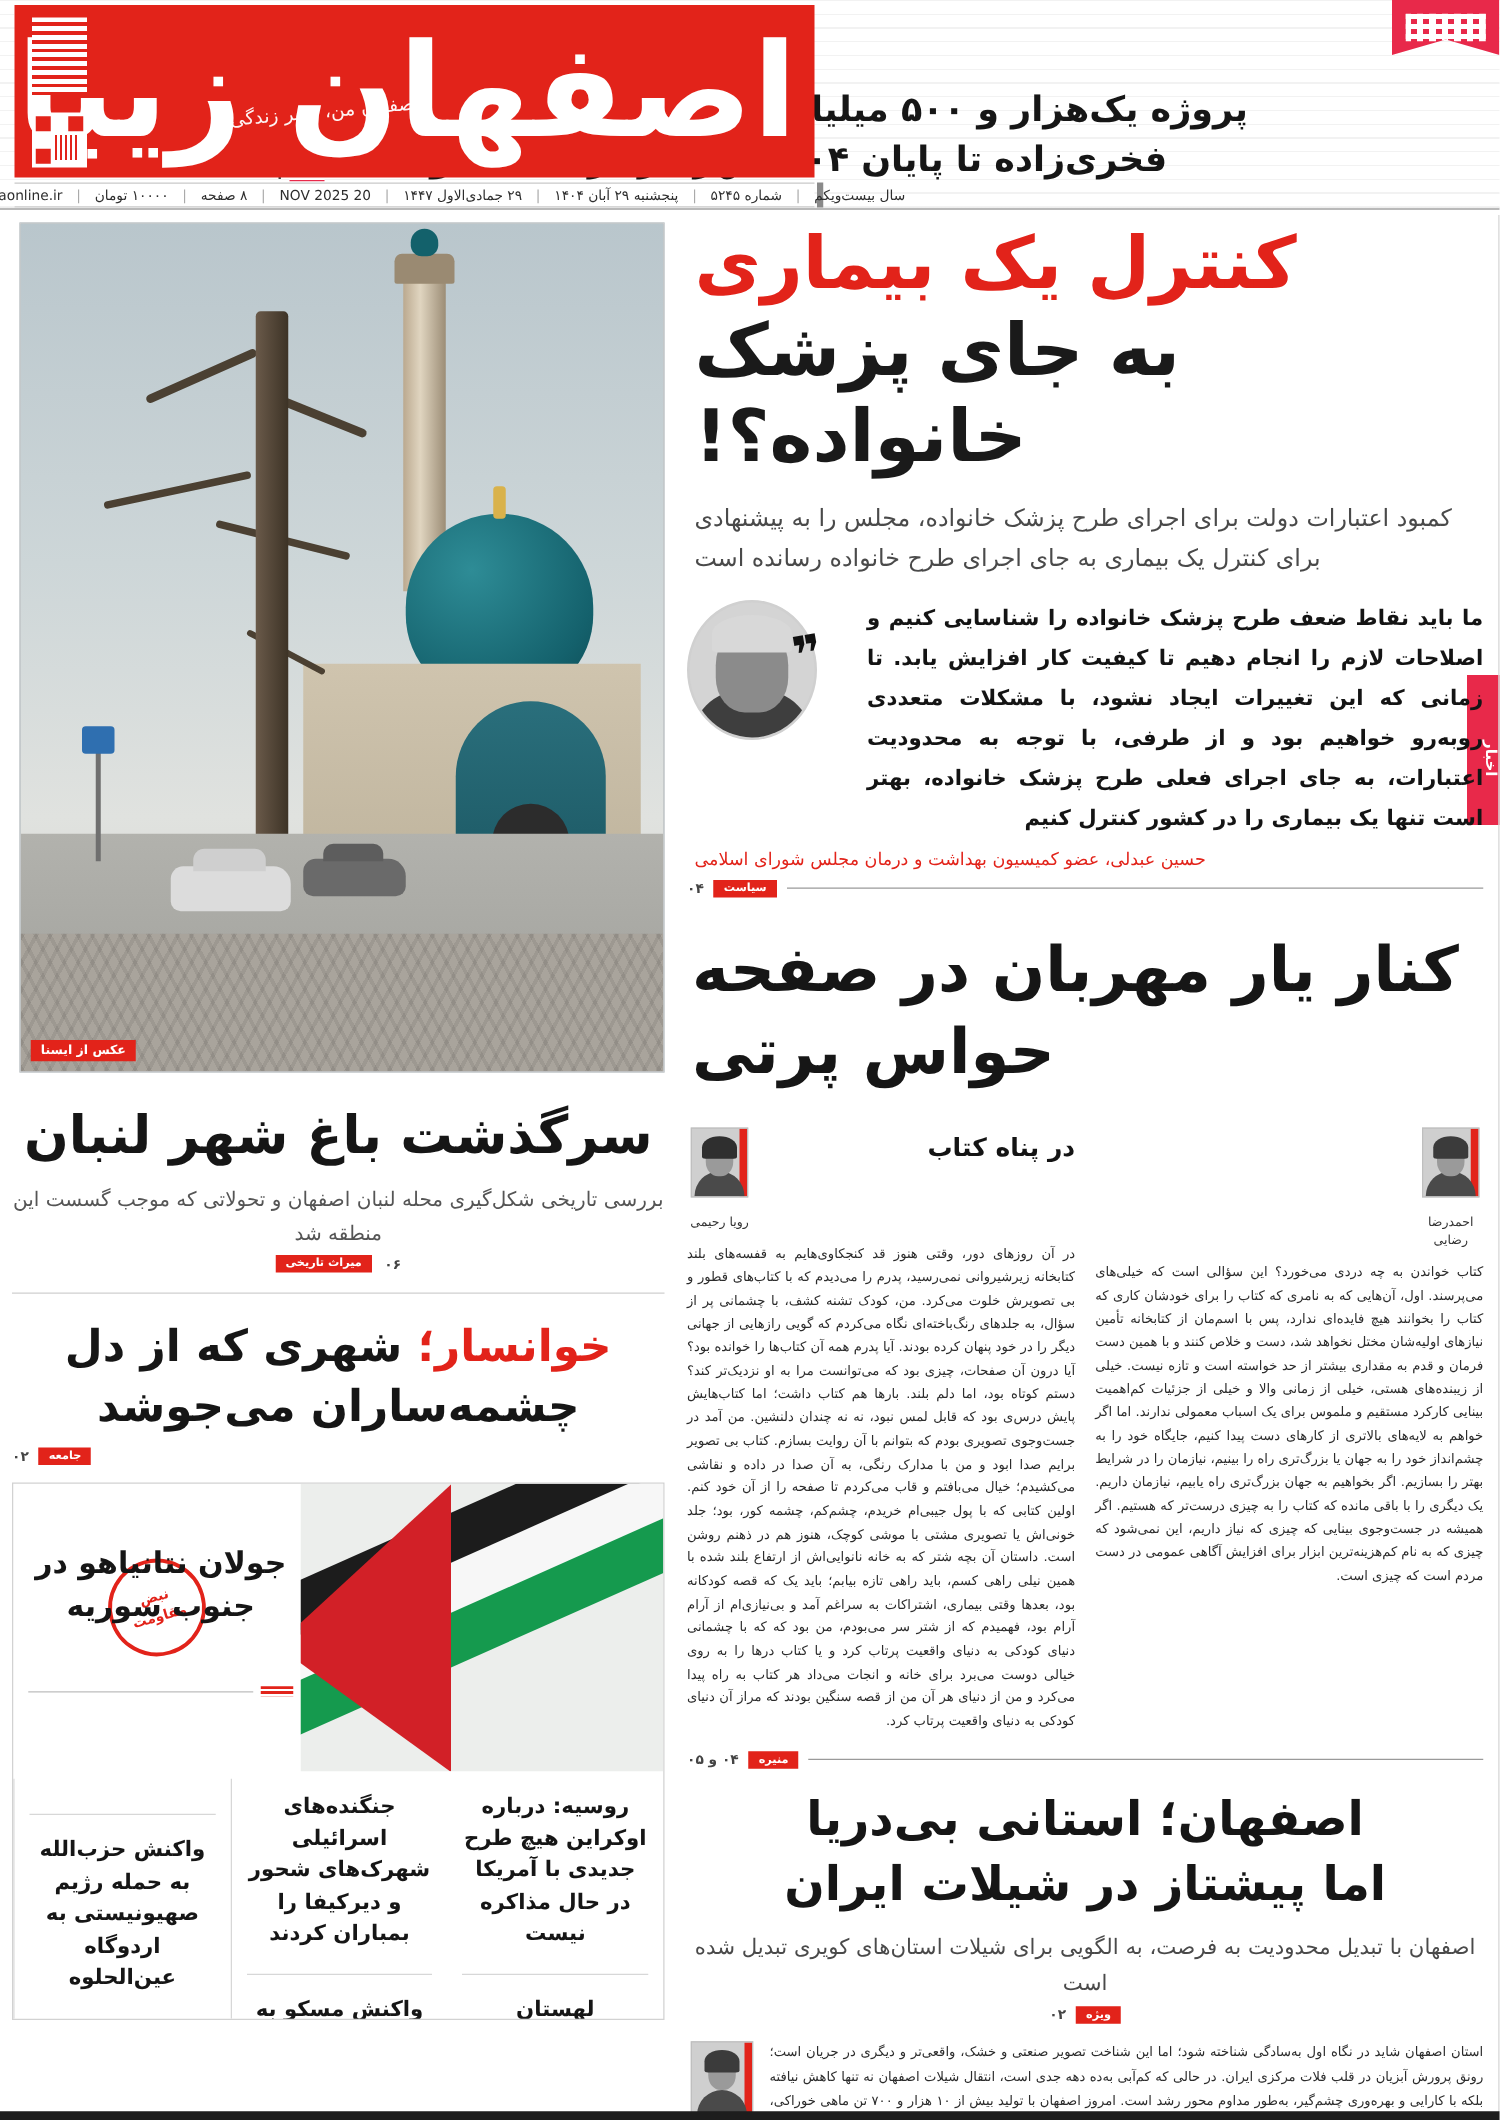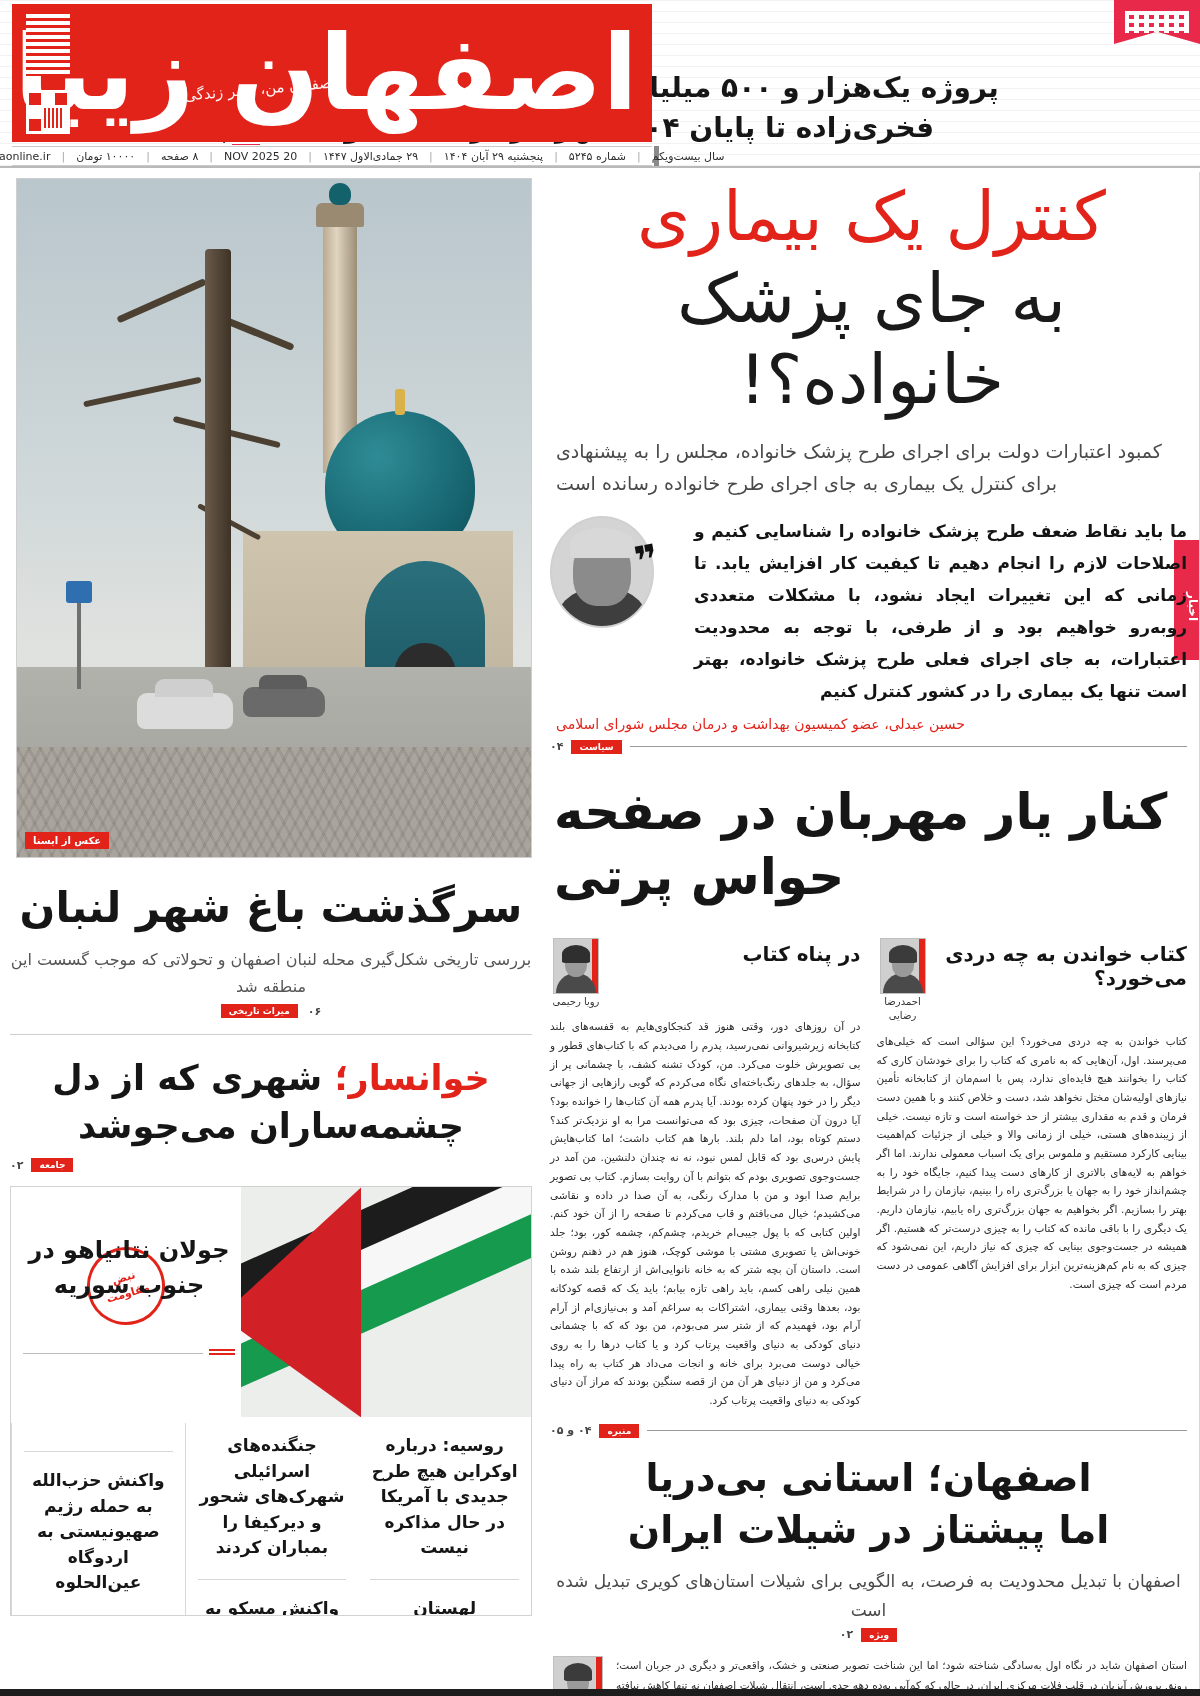--- a/index.html
+++ b/index.html
@@ -224,21 +224,21 @@
   .rule-red .line{ flex:1; height:1px; background:#bdbdbd; }
 
   .news-grid{ position:absolute; right:0; left:0; top:236px; bottom:0; display:flex; }
   .news-col{ flex:1; padding:10px 12px; border-left:1px solid #d7d7d7; }
   .news-col:first-child{ border-left:none; }
   .news-item{ font-size:17px; font-weight:900; line-height:1.5; color:#161616; text-align:center; }
   .news-item.second{ margin-top:18px; padding-top:16px; border-top:1px solid #d7d7d7; }
 
   
   .lead-headline{
-    text-align:center; font-size:68px; font-weight:400; line-height:1.2; letter-spacing:-2px;
+    text-align:left; font-size:58px; font-weight:700; line-height:1.2; letter-spacing:-2px;
     padding-left:6px;
   }
   .lead-headline .red{ color:#e2231a; display:block; }
   .lead-headline .blk{ color:#1a1a1a; display:block; }
   .lead-deck{
     margin-top:14px; text-align:left; font-size:19px; color:#4a4a4a; line-height:1.72;
     padding-left:6px;
   }
   .quote-block{ display:flex; gap:12px; margin-top:16px; align-items:flex-start; }
   .quote-text{
@@ -275,21 +275,21 @@
     position:relative; width:46px; height:56px; margin:0 auto; background:#cfcfcf;
     border:1px solid #bfbfbf; overflow:hidden;
   }
   .author-photo:before{ content:""; position:absolute; right:-1px; top:0; bottom:0; width:7px; background:#e2231a; }
   .ap-head{ position:absolute; left:50%; top:12px; transform:translateX(-50%);
     width:22px; height:26px; border-radius:45%; background:#9a9a9a; }
   .ap-hair{ position:absolute; left:50%; top:6px; transform:translateX(-50%);
     width:28px; height:18px; border-radius:50% 50% 10% 10%; background:#3b3b3b; }
   .ap-body{ position:absolute; left:50%; bottom:0; transform:translateX(-50%);
     width:40px; height:20px; border-radius:20px 20px 0 0; background:#4a4a4a; }
-  .author-name{ font-size:10px; color:#333; line-height:1.45; margin-top:1px; }
+  .author-name{ font-size:10px; color:#333; line-height:1.45; margin-top:14px; }
   .story-body{ margin-top:8px; font-size:10.5px; line-height:1.78; color:#2c2c2c; text-align:justify; }
 
   .sec-tag-row{ display:flex; align-items:center; gap:8px; margin-top:14px; }
 
   .fish-headline{
     margin-top:14px; text-align:center; font-size:38px; font-weight:900; line-height:1.38;
     color:#161616; letter-spacing:-1px;
   }
   .fish-deck{ margin-top:10px; text-align:center; font-size:17px; color:#4a4a4a; line-height:1.7; }
   .fish-pm{ display:flex; justify-content:center; gap:8px; margin-top:4px; }
@@ -392,21 +392,20 @@
         <span class="line"></span>
         <span class="tagbox">سیاست</span>
         <span class="num" style="font-size:11px;color:#444;font-weight:bold">۰۴</span>
       </div>
 
       <div class="headline2">کنار یار مهربان در صفحه حواس پرتی</div>
 
       <div class="two-cols">
         <div class="story">
           <div class="story-head">
-            <div class="story-title">کتاب خواندن به چه دردی می‌خورد؟</div>
             <div class="author">
               <div class="author-photo">
                 <div class="ap-body"></div>
                   <div class="ap-head"></div>
                   <div class="ap-hair"></div>
               </div>
               <div class="author-name">احمدرضا رضایی</div>
             </div>
           </div>
           <div class="story-body">کتاب خواندن به چه دردی می‌خورد؟ این سؤالی است که خیلی‌های می‌پرسند. اول، آن‌هایی که به نامری که کتاب را برای خودشان کاری که کتاب را بخوانند هیچ فایده‌ای ندارد، پس با اسم‌مان از کتابخانه تأمین نیازهای اولیه‌شان مختل نخواهد شد، دست و خلاص کنند و با همین دست فرمان و قدم به مقداری بیشتر از حد خواسته است و تازه نیست. خیلی از زیبنده‌های هستی، خیلی از زمانی والا و خیلی از جزئیات کم‌اهمیت بینایی کارکرد مستقیم و ملموس برای یک اسباب معمولی ندارند. اما اگر خواهم به لایه‌های بالاتری از کارهای دست پیدا کنیم، جایگاه خود را به چشم‌انداز خود را به جهان یا بزرگ‌تری راه را بینیم، نیازمان را در شرایط بهتر را بسازیم. اگر بخواهیم به جهان بزرگ‌تری راه یابیم، نیازمان داریم. یک دیگری را با باقی مانده که کتاب را به چیزی درست‌تر که هستیم. اگر همیشه در جست‌وجوی بینایی که چیزی که نیاز داریم، این نمی‌شود که چیزی که به نام کم‌هزینه‌ترین ابزار برای افزایش آگاهی عمومی در دست مردم است که چیزی است.</div>

